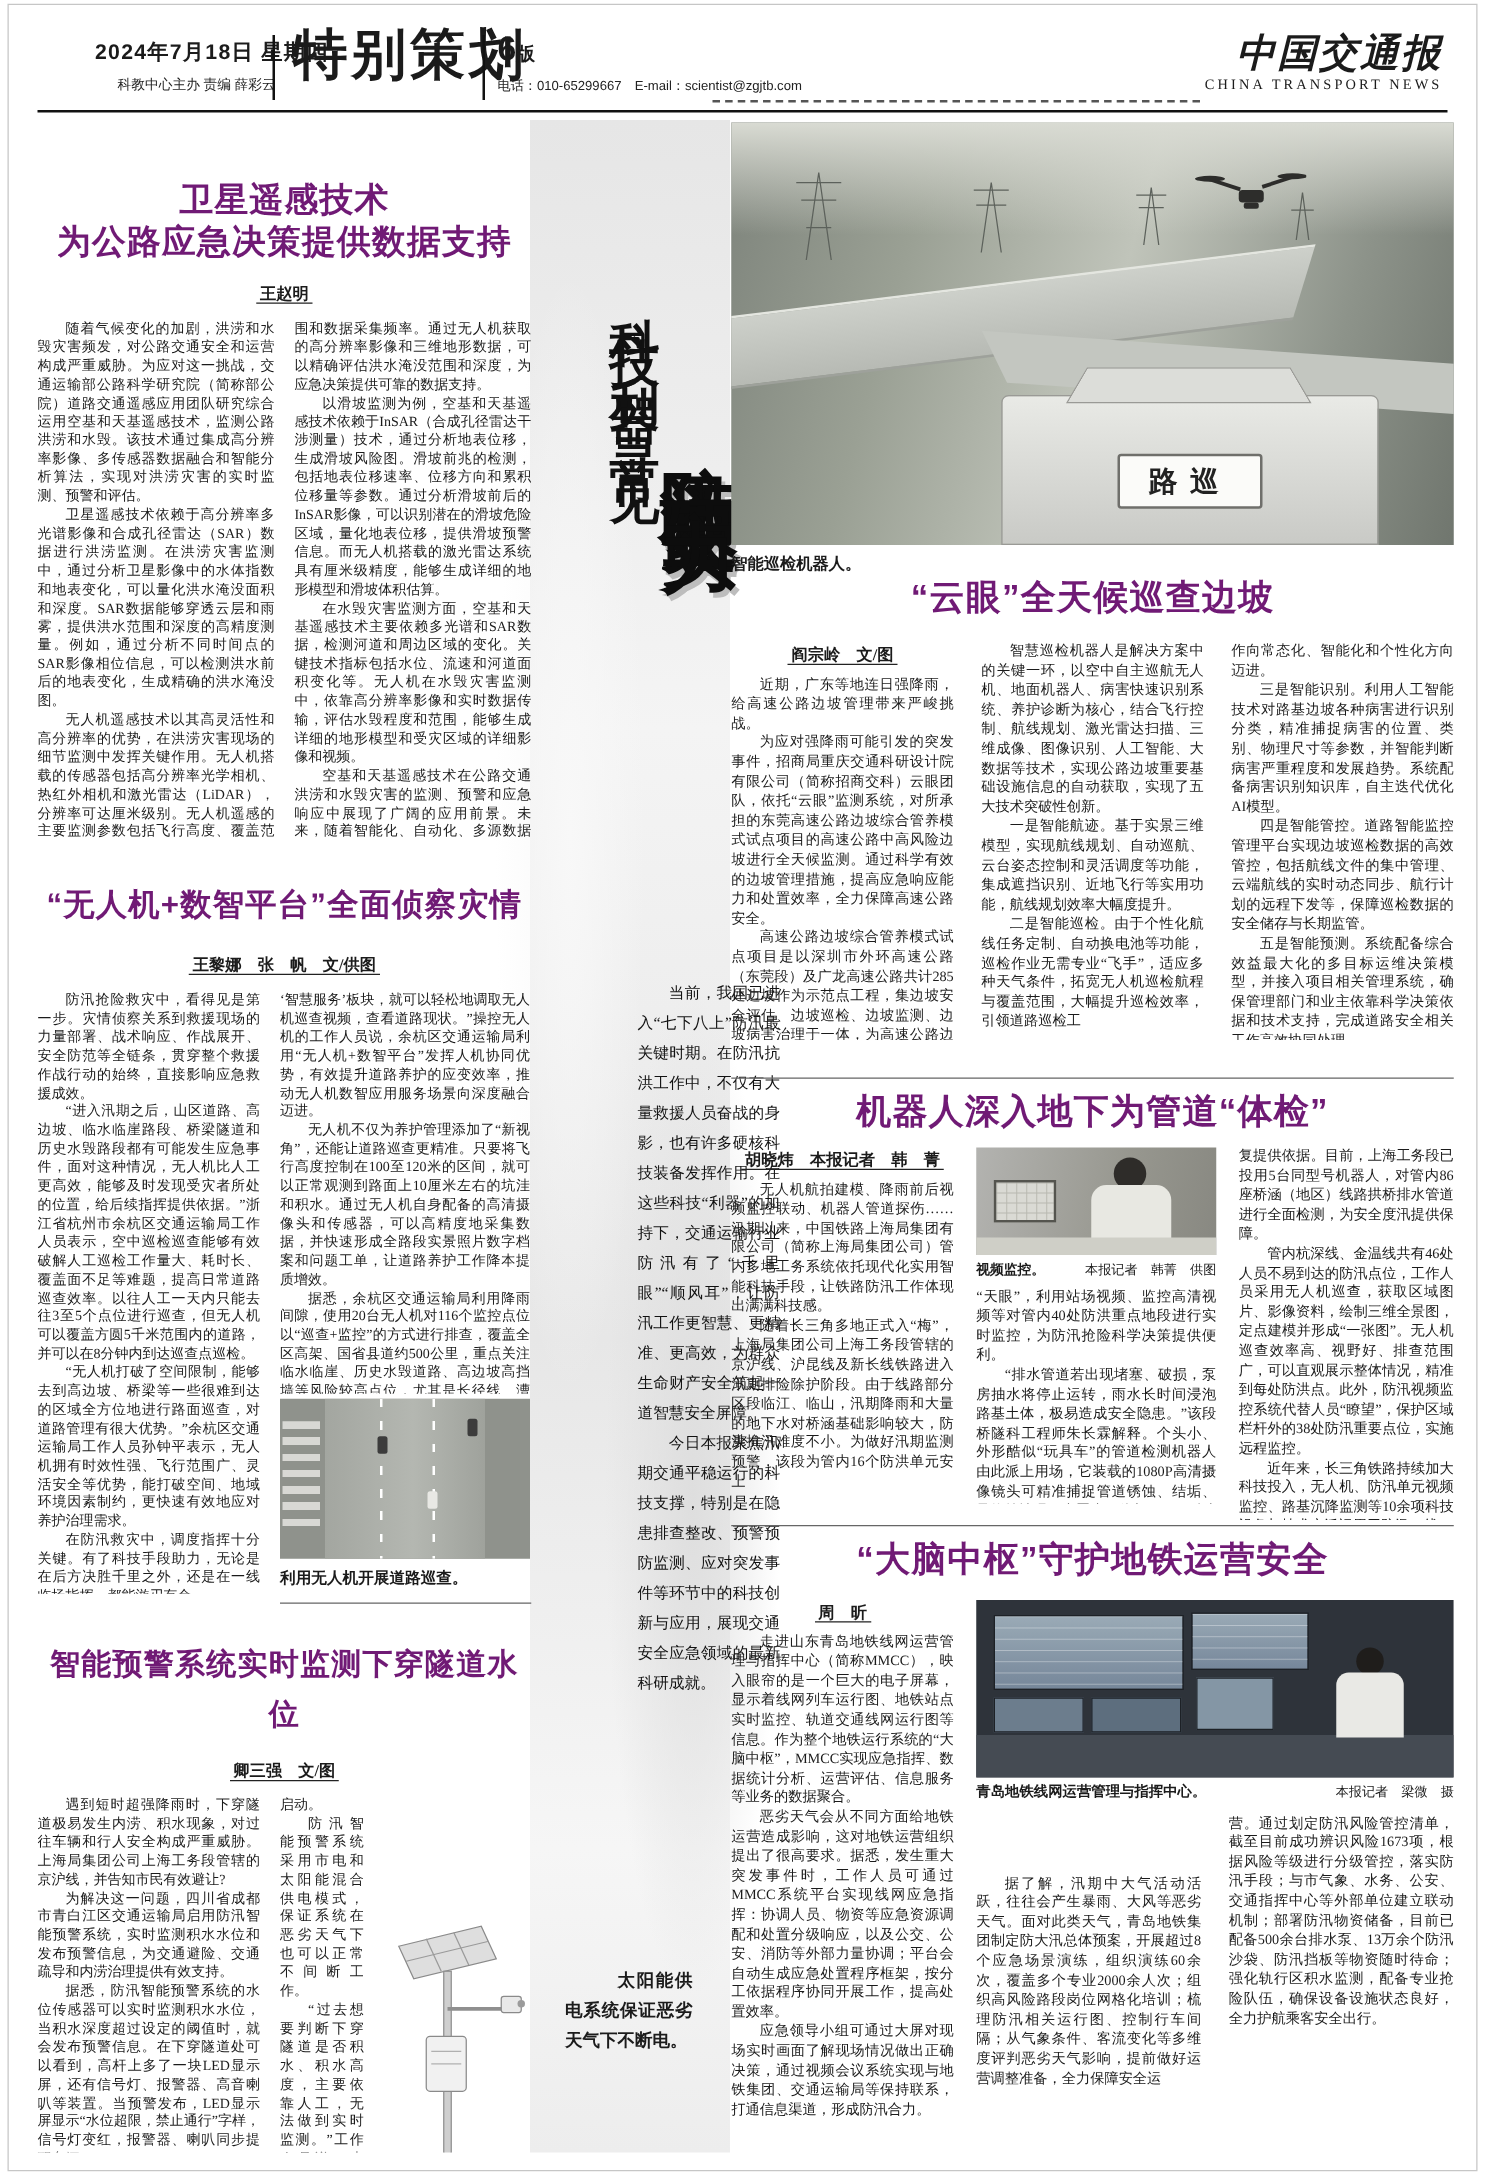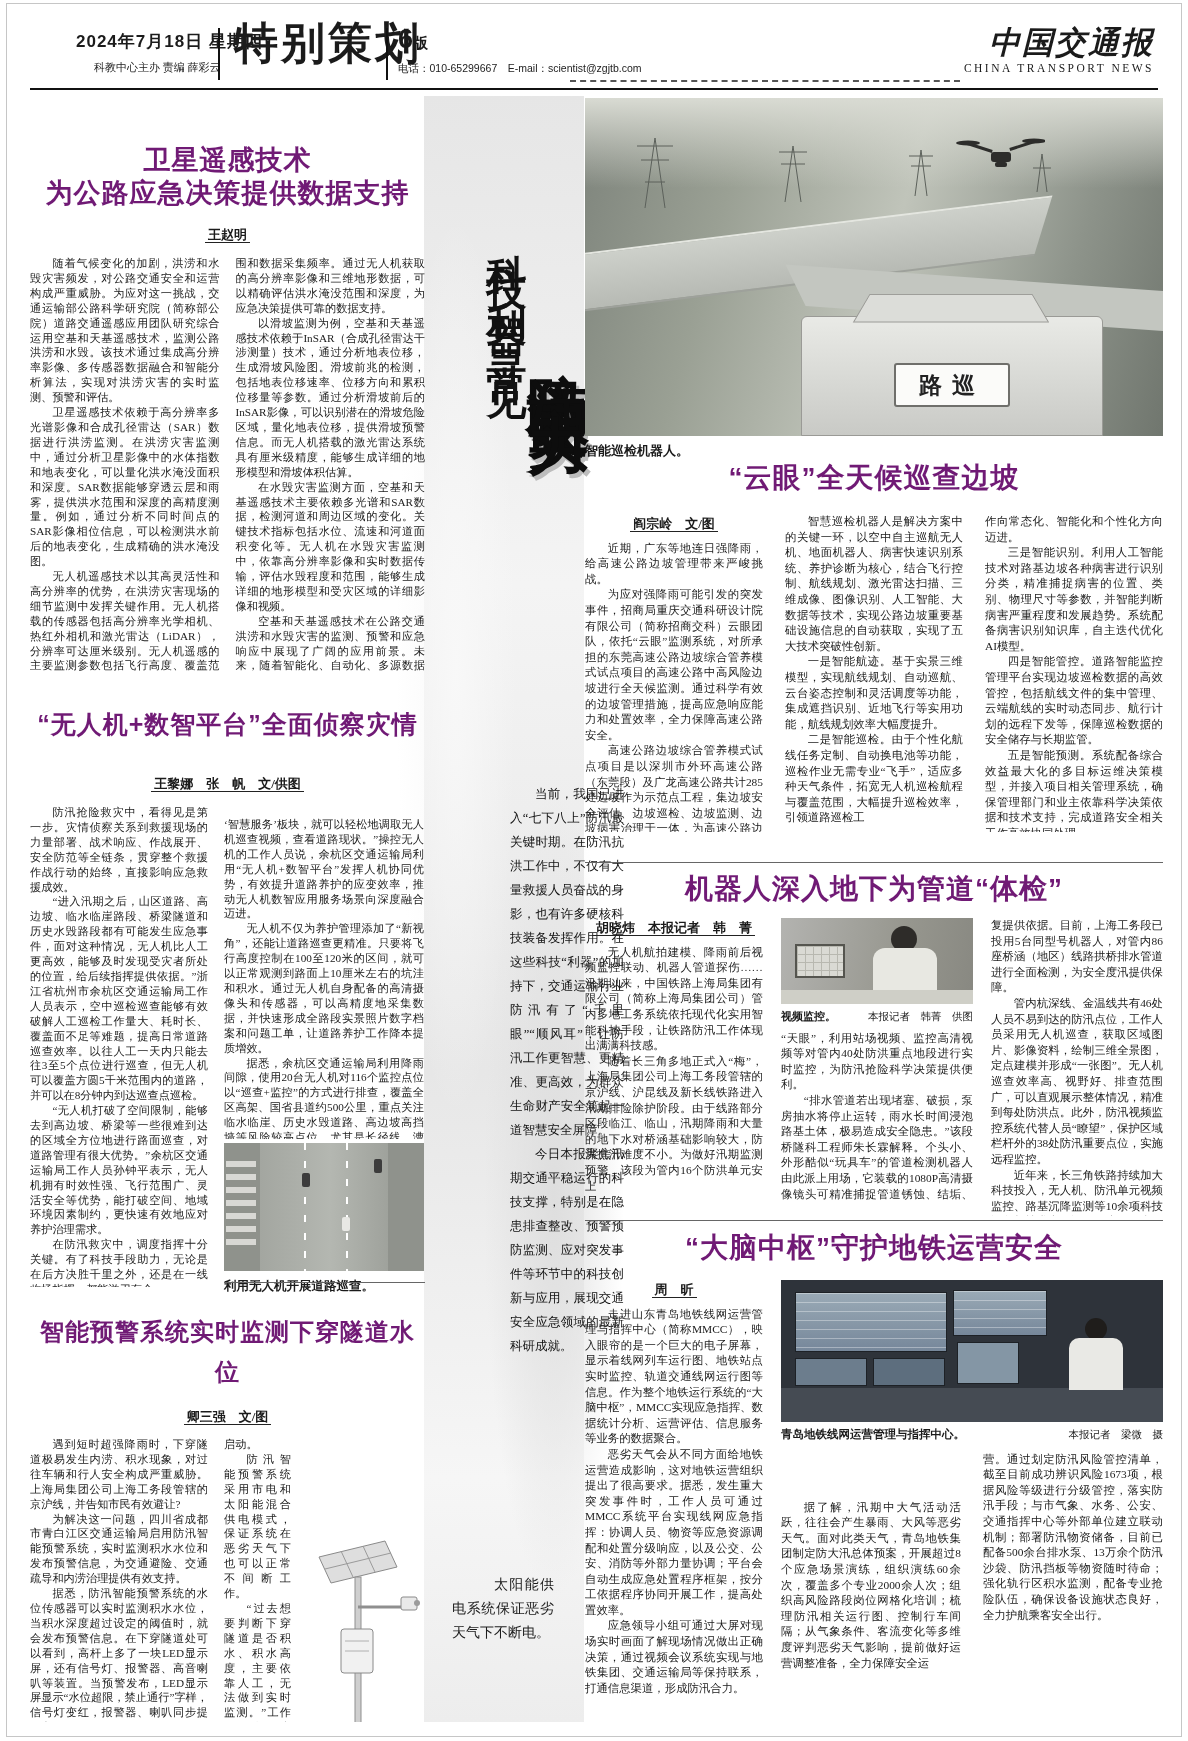--- a/index.html
+++ b/index.html
@@ -30,21 +30,21 @@
         background:radial-gradient(closest-side,#f8f8f8,rgba(248,248,248,0));}
   .band-blob2{position:absolute;left:60px;top:700px;width:140px;height:800px;border-radius:50%;
         background:radial-gradient(closest-side,#dedede,rgba(222,222,222,0));}
   .vtitle-sub{position:absolute;left:56px;top:126px;writing-mode:vertical-rl;
         font-size:40px;font-weight:900;letter-spacing:16px;color:#111;}
   .vtitle-main{position:absolute;left:92px;top:226px;writing-mode:vertical-rl;
         font-size:62px;font-weight:900;letter-spacing:7px;color:#0d0d0d;text-shadow:3px 4px 0 #bdbdbd;}
   .intro{position:absolute;left:510px;top:782px;width:114px;font-size:12.5px;line-height:24px;
         text-align:justify;color:#111;}
   .intro p{margin:0;text-indent:2em;}
-  .solar-cap{position:absolute;left:452px;top:1572px;width:102px;font-size:14px;font-weight:normal;
+  .solar-cap{position:absolute;left:452px;top:1572px;width:102px;font-size:14px;font-weight:bold;
         line-height:24px;text-indent:3em;text-align:justify;}
 
   
   .art{position:absolute;overflow:hidden;}
   .headline{font-weight:900;text-align:center;letter-spacing:1px;color:#701a75;margin:0;}
   .byline{text-align:center;font-size:13px;font-weight:bold;margin:0;}
   .byline span{border-bottom:1.5px solid #222;padding:0 3px;}
   .cols{display:flex;}
   .col{text-align:justify;overflow:hidden;}
   .col p{margin:0;text-indent:2em;}
@@ -59,23 +59,23 @@
   #a1{left:30px;top:136px;width:395px;height:552px;padding-top:8px;box-sizing:border-box;}
   #a1 .headline{font-size:27px;line-height:33px;}
   #a1 .byline{margin:16px 0 12px;}
   .a1-body{column-count:2;column-gap:16px;height:428px;overflow:hidden;
         font-size:11.2px;line-height:14.9px;text-align:justify;}
   .a1-body p{margin:0;text-indent:2em;}
 
   
   #a2{left:30px;top:695px;width:395px;height:600px;}
   #a2 .headline{font-size:25px;line-height:34px;margin-top:12px;}
-  #a2 .byline{margin:34px 0 12px;text-align:center;}
+  #a2 .byline{margin:22px 0 12px;text-align:center;}
   .a2-c1{width:178px;height:482px;margin-right:16px;}
-  .a2-c2{width:200px;margin-top:12px;}
+  .a2-c2{width:200px;}
   .a2-c2-text{height:322px;overflow:hidden;text-align:justify;}
   .a2-c2-text p{margin:0;text-indent:2em;}
   .a2-c2-text p.cont{text-indent:0;}
   .road-photo{width:200px;height:128px;margin-top:4px;position:relative;background:#8f928c;overflow:hidden;}
   .road-band{position:absolute;left:36px;top:0;width:128px;height:128px;background:#aaaca6;
      background-image:
        repeating-linear-gradient(180deg,#fff 0 7px,rgba(255,255,255,0) 7px 18px),
        repeating-linear-gradient(180deg,#fff 0 7px,rgba(255,255,255,0) 7px 18px),
        linear-gradient(90deg,#a3a6a0,#b4b7b1 55%,#9fa29c);
      background-size:2px 100%,2px 100%,100% 100%;background-position:44px 0,86px 0,0 0;background-repeat:repeat-y,repeat-y,no-repeat;}

